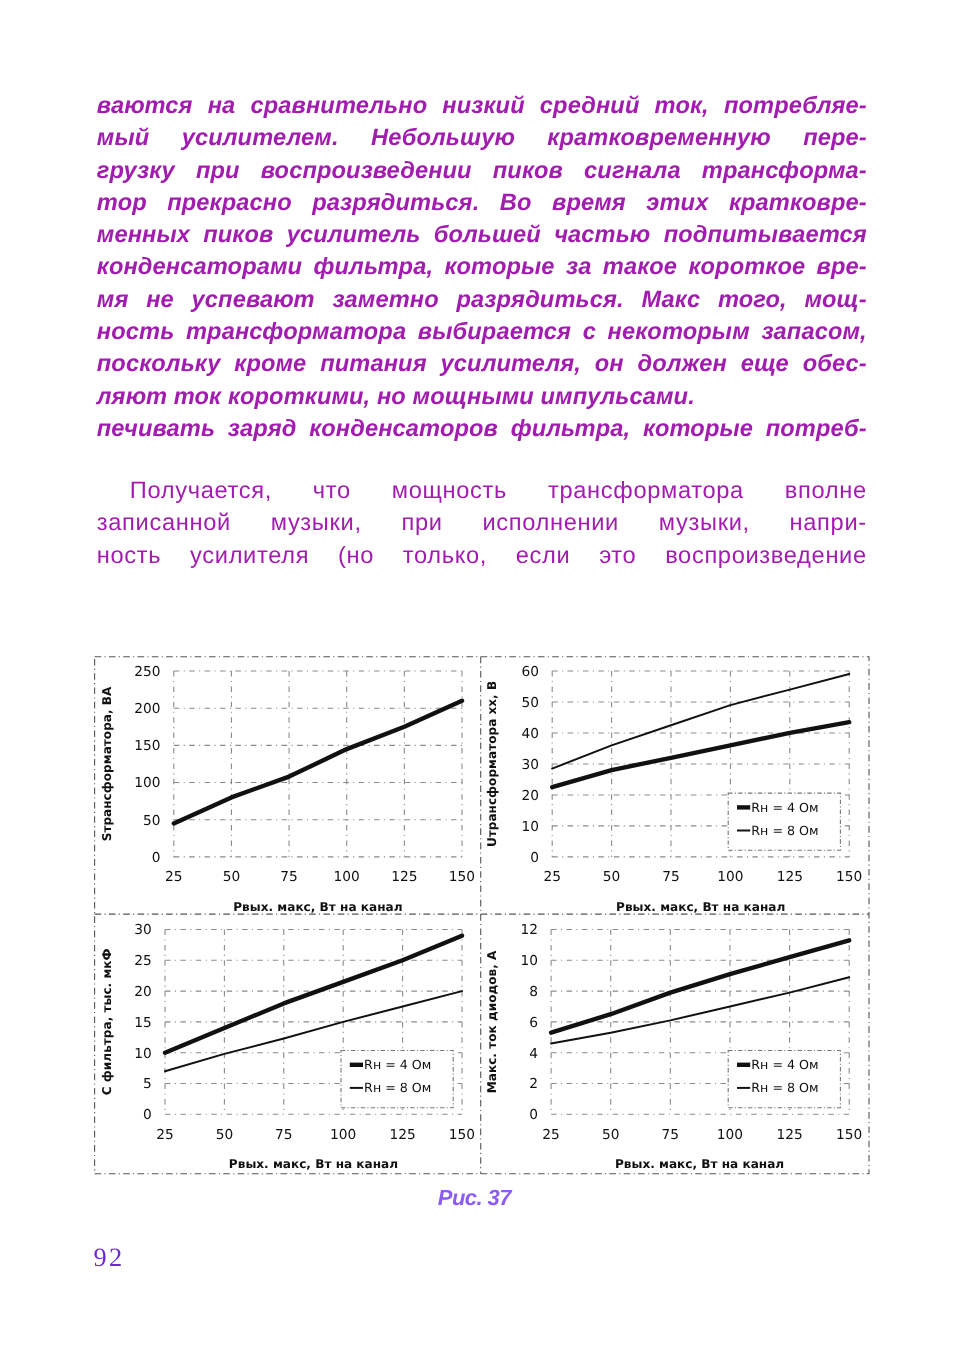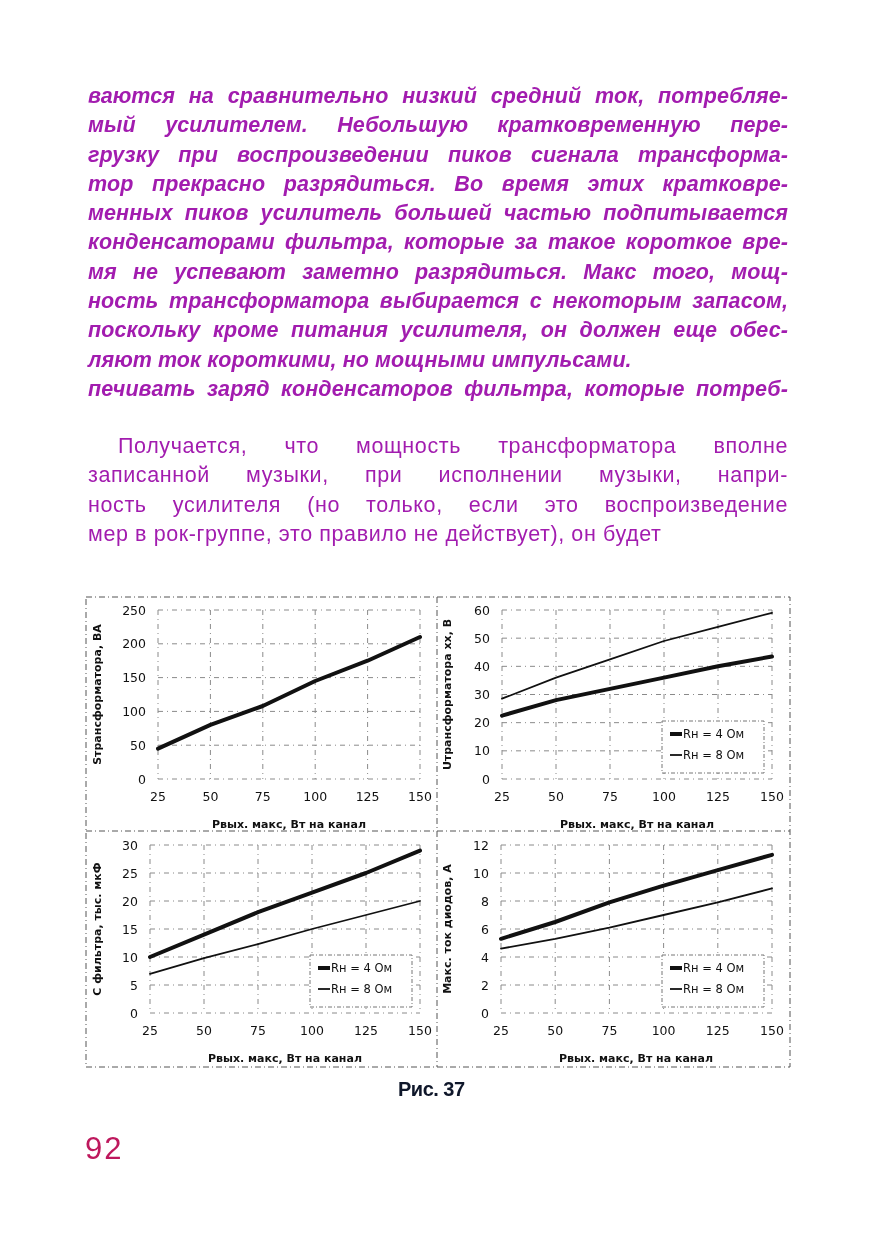--- a/index.html
+++ b/index.html
@@ -10,26 +10,26 @@
     text-align: justify; color: #a21caf;
   }
   .para .ln { display: block; text-align: justify; text-align-last: justify; white-space: nowrap; }
   .para .ln.last { text-align-last: left; }
   #p1 { top: 82px; font-style: italic; font-weight: bold; letter-spacing: 0.1px; }
   #p2 { top: 432px; letter-spacing: 0.6px; }
   #p2 .ln.first { text-indent: 30px; }
   #fig { position: absolute; left: 0; top: 0; }
   .caption {
     position: absolute; left: 398px; top: 1078px;
-    font-family: "Liberation Sans", sans-serif; font-weight: bold; 
-    font-size: 20px; letter-spacing: -0.5px; color: #0f172a;
+    font-family: "Liberation Sans", sans-serif; font-weight: bold; font-style: italic;
+    font-size: 20px; letter-spacing: -0.5px; color: #8b5cf6;
   }
   .pagenum {
     position: absolute; left: 85px; top: 1131px;
-    font-family: Liberation Sans, sans-serif; font-size: 31px; letter-spacing: 2px; color: #be185d;
+    font-family: Liberation Serif, serif; font-size: 24px; letter-spacing: 2px; color: #6d28d9;
   }
   svg text { font-family: "DejaVu Sans", sans-serif; fill: #111; }
   .tick { font-size: 12.5px; }
   .axis-title { font-size: 11px; font-weight: bold; }
   .legend-text { font-size: 11.5px; }
 </style>
 </head>
 <body>
 
 <div id="p1" class="para">
@@ -42,21 +42,20 @@
     <span class="ln">мя не успевают заметно разрядиться. Макс того, мощ-</span>
     <span class="ln">ность трансформатора выбирается с некоторым запасом,</span>
     <span class="ln">поскольку кроме питания усилителя, он должен еще обес-</span>
     <span class="ln last">ляют ток короткими, но мощными импульсами.</span>
     <span class="ln">печивать заряд конденсаторов фильтра, которые потреб-</span>
   </div>
 <div id="p2" class="para">
     <span class="ln first">Получается, что мощность трансформатора вполне</span>
     <span class="ln">записанной музыки, при исполнении музыки, напри-</span>
     <span class="ln">ность усилителя (но только, если это воспроизведение</span>
-    <span class="ln last">мер в рок-группе, это правило не действует), он будет</span>
   </div>
 
 <svg id="fig" width="877" height="1240">
     <g>
       <rect x="86" y="597" width="704" height="470" stroke="#555" stroke-width="1" stroke-dasharray="6 3 1 3" fill="none"></rect>
       <line x1="437" y1="597" x2="437" y2="1067" stroke="#555" stroke-width="1" stroke-dasharray="6 3 1 3" fill="none"></line>
       <line x1="86" y1="831" x2="790" y2="831" stroke="#555" stroke-width="1" stroke-dasharray="6 3 1 3" fill="none"></line>
     </g>
     <g>
       <g>

